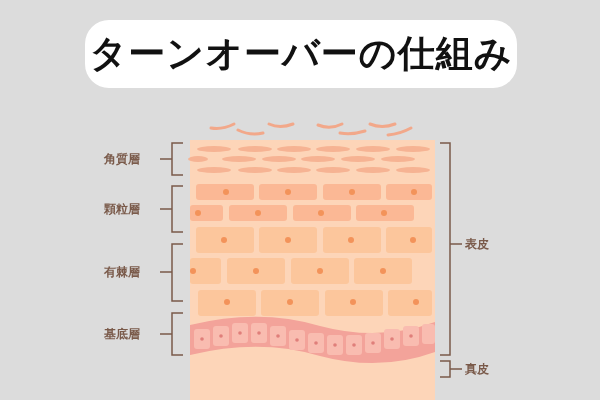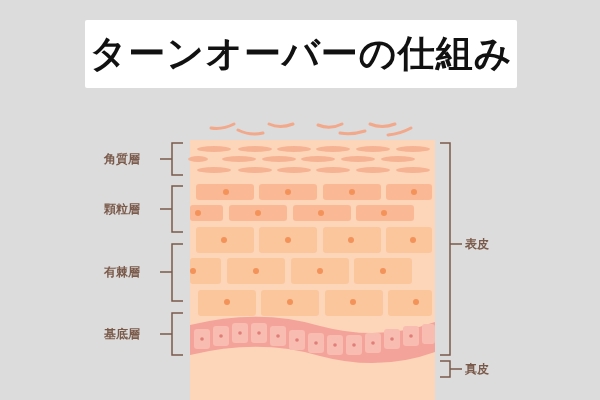--- a/index.html
+++ b/index.html
@@ -1,17 +1,17 @@
 <!DOCTYPE html>
 <html><head>
 <meta charset="utf-8">
 <style>
   html,body{margin:0;padding:0;}
   body{width:600px;height:400px;background:#dcdcdc;position:relative;overflow:hidden;font-family:"DejaVu Sans",sans-serif;}
-  .title-box{position:absolute;left:85px;top:20px;width:432px;height:68px;background:#fff;border-radius:2px;display:flex;align-items:center;justify-content:center;}
+  .title-box{position:absolute;left:85px;top:20px;width:432px;height:68px;background:#fff;border-radius:24px;display:flex;align-items:center;justify-content:center;}
   .title-box span{font-size:37px;font-weight:bold;color:#111;letter-spacing:1px;}
   .diagram{position:absolute;left:0;top:0;}
   .lbl{font-family:"DejaVu Sans",sans-serif;font-weight:bold;font-size:12px;fill:#7a5a4a;}
 </style>
 </head>
 <body>
 
 <div class="title-box">
   <span>ターンオーバーの仕組み</span>
 </div>

